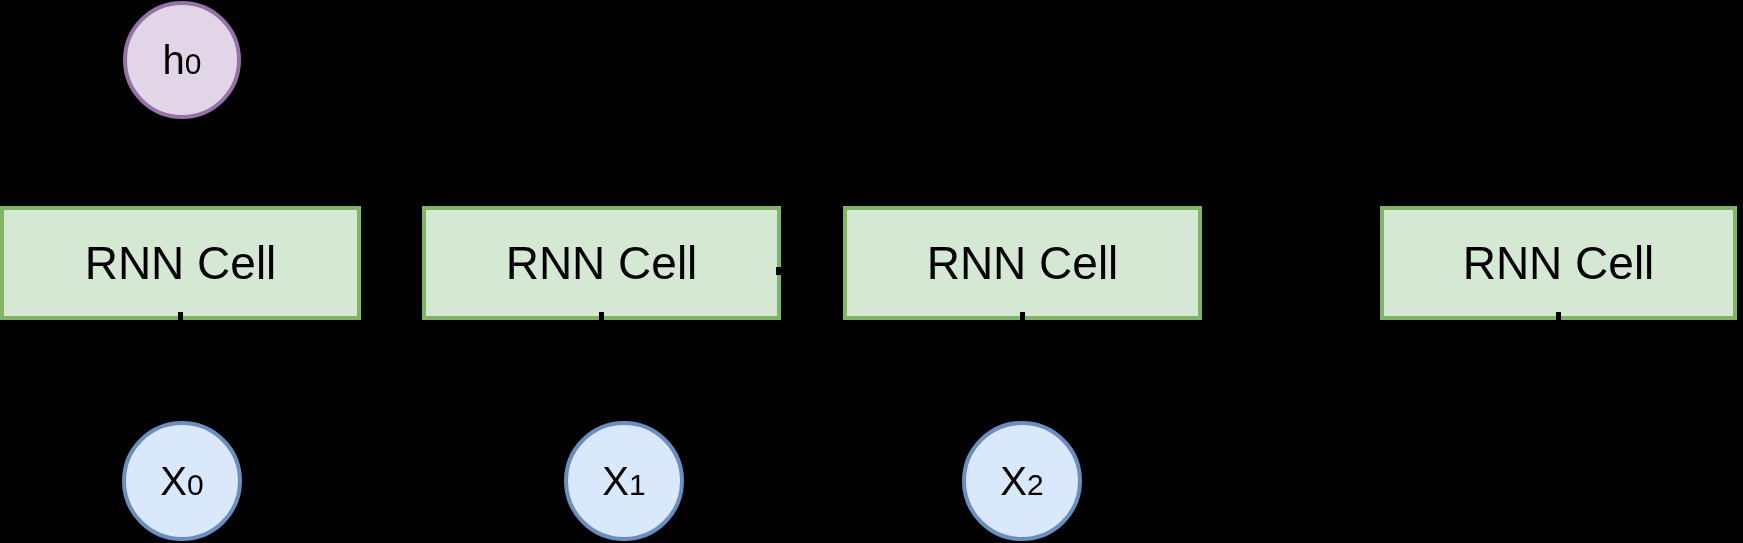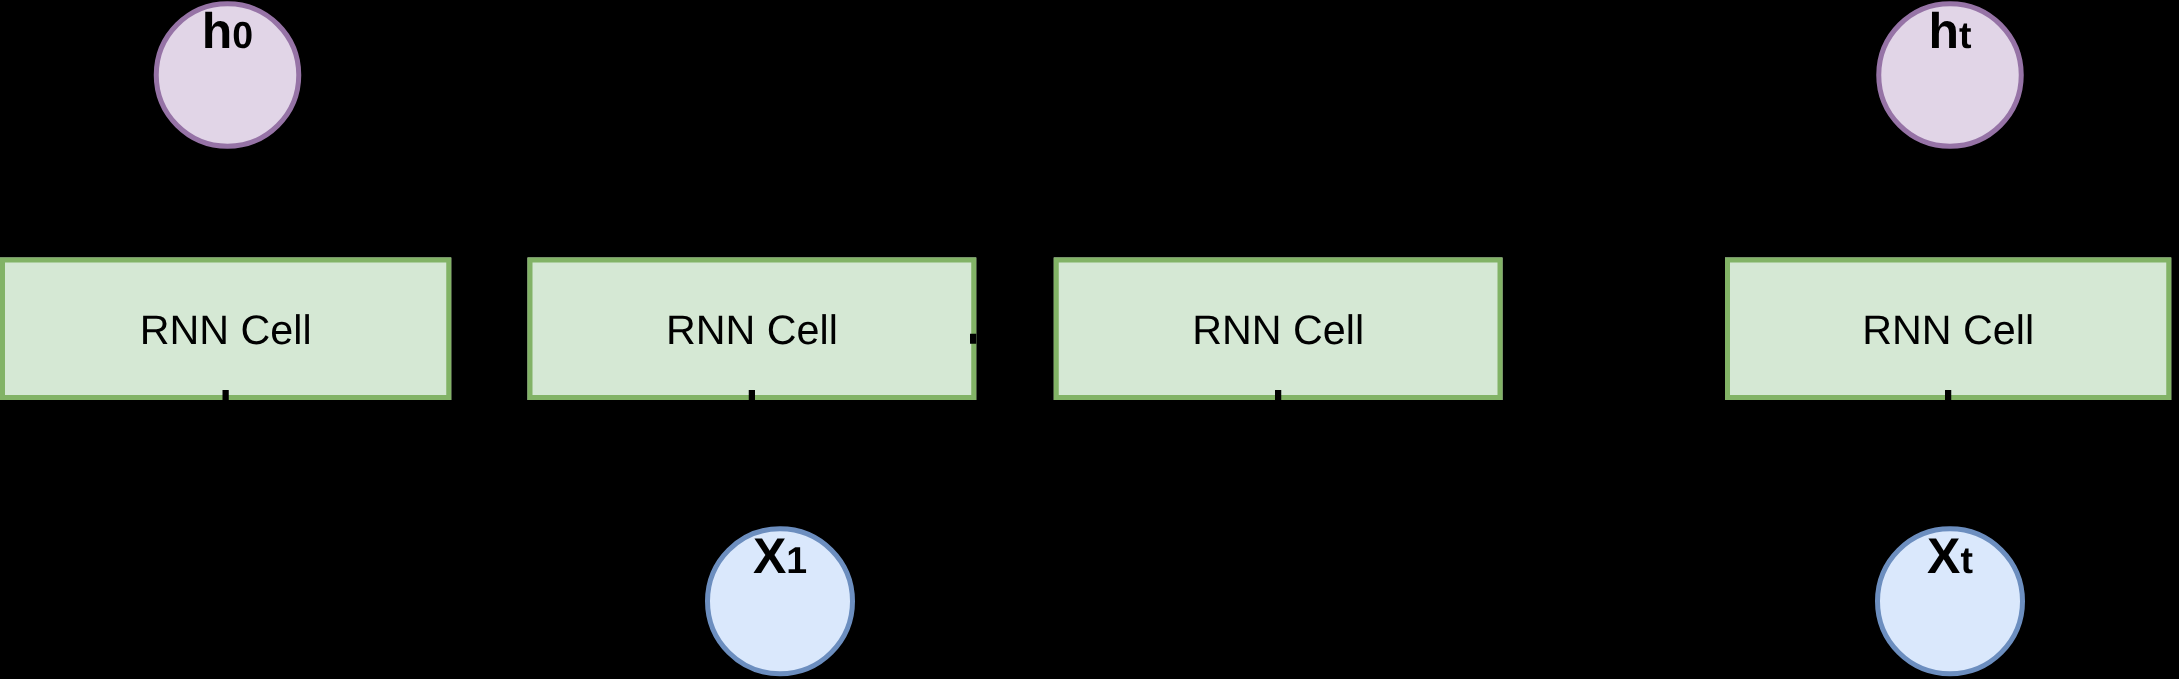--- a/index.html
+++ b/index.html
@@ -17,22 +17,22 @@
     color: #000000;
   }
   .node-circle {
     position: absolute;
     width: 118px;
     height: 118px;
     border-radius: 50%;
     box-sizing: border-box;
     border: 4px solid;
     display: flex;
+    align-items: center;
     justify-content: center;
-    font-weight: bold;
   }
   .h-node {
     top: 1px;
     background: #e1d5e7;
     border-color: #9673a6;
   }
   .x-node {
     top: 421px;
     width: 120px;
     height: 120px;
@@ -52,21 +52,21 @@
   }
   .node-label {
     font-size: 40px;
     line-height: 1;
     white-space: nowrap;
   }
   .node-label .sub {
     font-size: 30px;
   }
   .cell-label {
-    font-size: 33px;
+    font-size: 46px;
     line-height: 1;
     white-space: nowrap;
   }
   
   .tick-bottom {
     position: absolute;
     left: 50%;
     bottom: -4px;
     width: 5px;
     height: 8px;
@@ -87,39 +87,39 @@
 
 <div class="canvas">
 
   <div class="node-circle h-node" style="left:123px;">
     <span class="node-label"><span>h</span><span class="sub">0</span></span>
   </div>
   <div class="cell-box" style="left:0px;width:361px;">
     <span class="cell-label">RNN Cell</span>
     <span class="tick-bottom"></span>
   </div>
+  <div class="node-circle x-node" style="left:122px;">
+    <span class="node-label"><span>X</span><span class="sub">0</span></span>
+  </div>
 
   <div class="cell-box" style="left:422px;width:359px;">
     <span class="cell-label">RNN Cell</span>
     <span class="tick-bottom"></span>
     <span class="tick-right"></span>
   </div>
   <div class="node-circle x-node" style="left:564px;">
     <span class="node-label"><span>X</span><span class="sub">1</span></span>
   </div>
 
   <div class="cell-box" style="left:843px;width:359px;">
     <span class="cell-label">RNN Cell</span>
     <span class="tick-bottom"></span>
   </div>
+  <div class="node-circle x-node" style="left:962px;">
+    <span class="node-label"><span>X</span><span class="sub">2</span></span>
+  </div>
 
-  <div class="node-circle h-node" style="left:1501px;">
-    <span class="node-label"><span>h</span><span class="sub">t</span></span>
-  </div>
   <div class="cell-box" style="left:1380px;width:357px;">
     <span class="cell-label">RNN Cell</span>
     <span class="tick-bottom"></span>
-  </div>
-  <div class="node-circle x-node" style="left:1500px;">
-    <span class="node-label"><span>X</span><span class="sub">t</span></span>
   </div>
 
 </div>
 
 </body></html>

